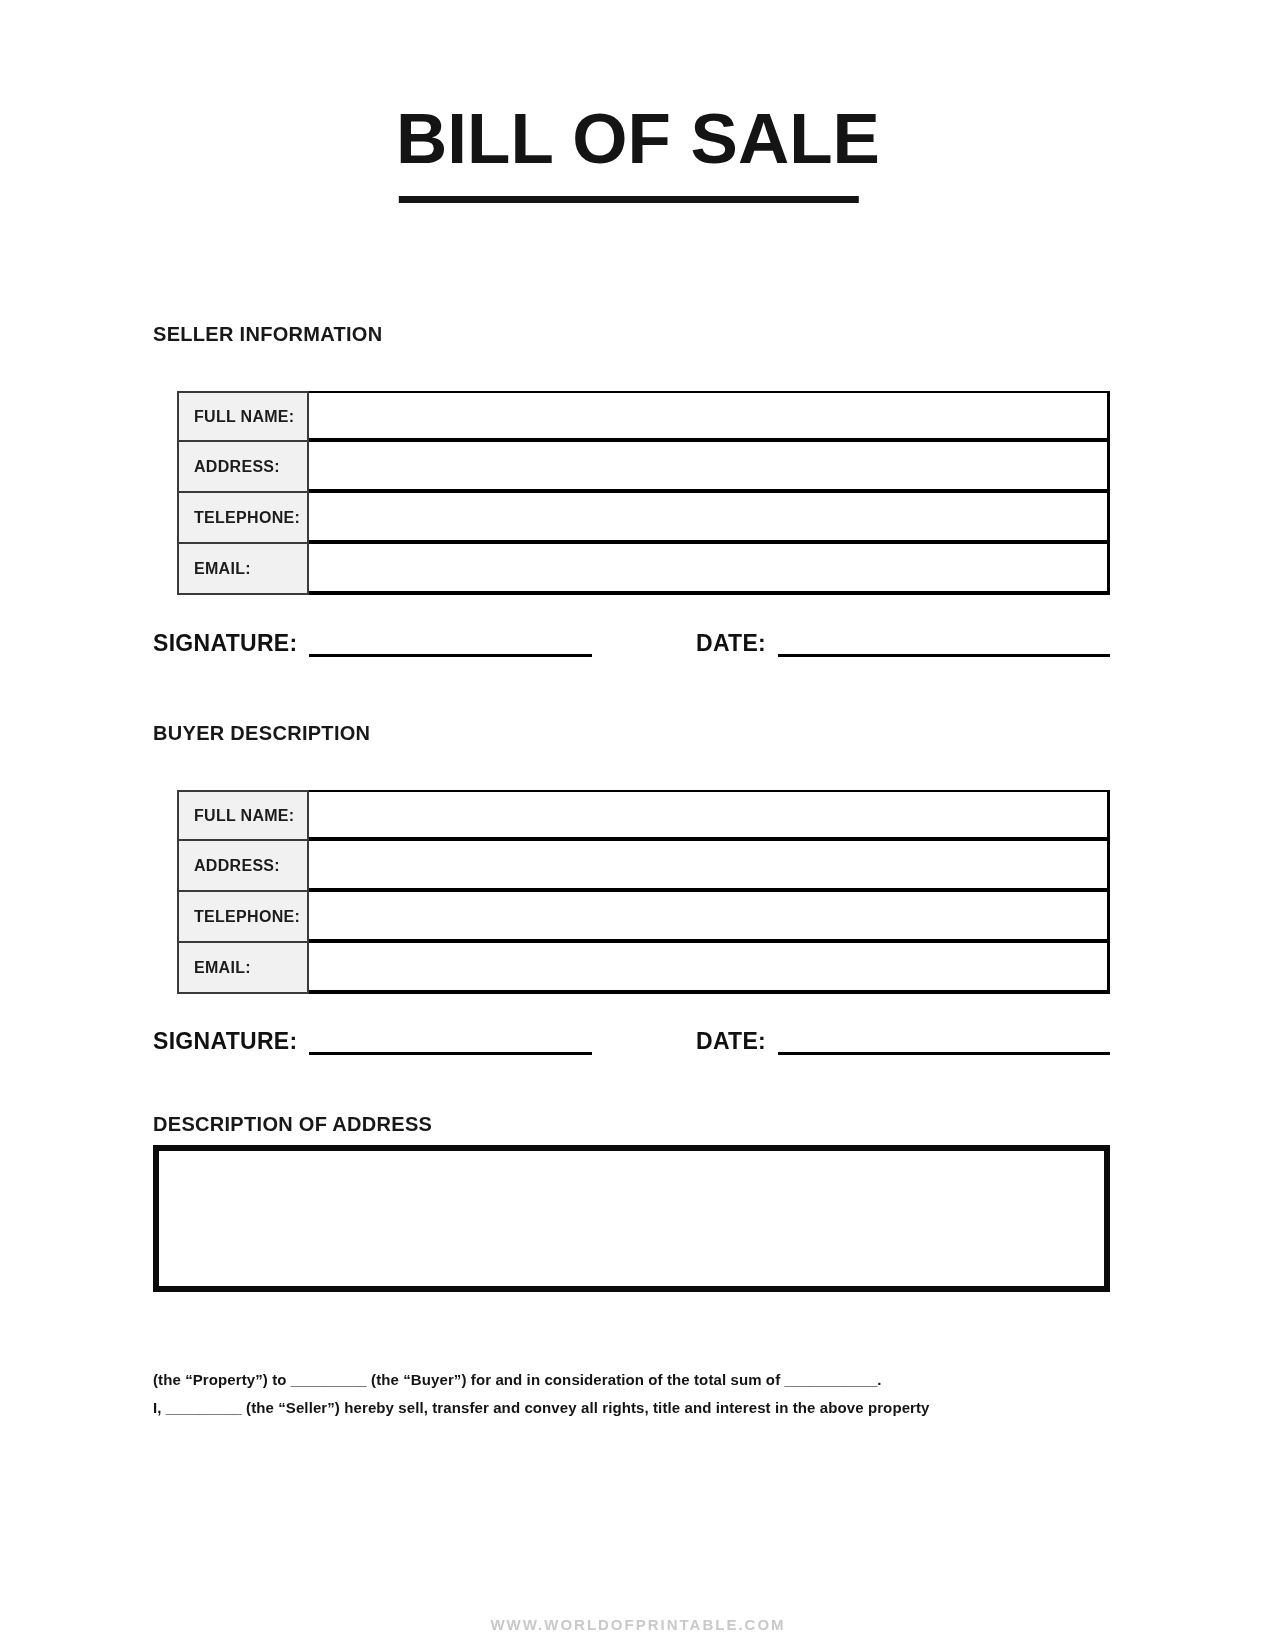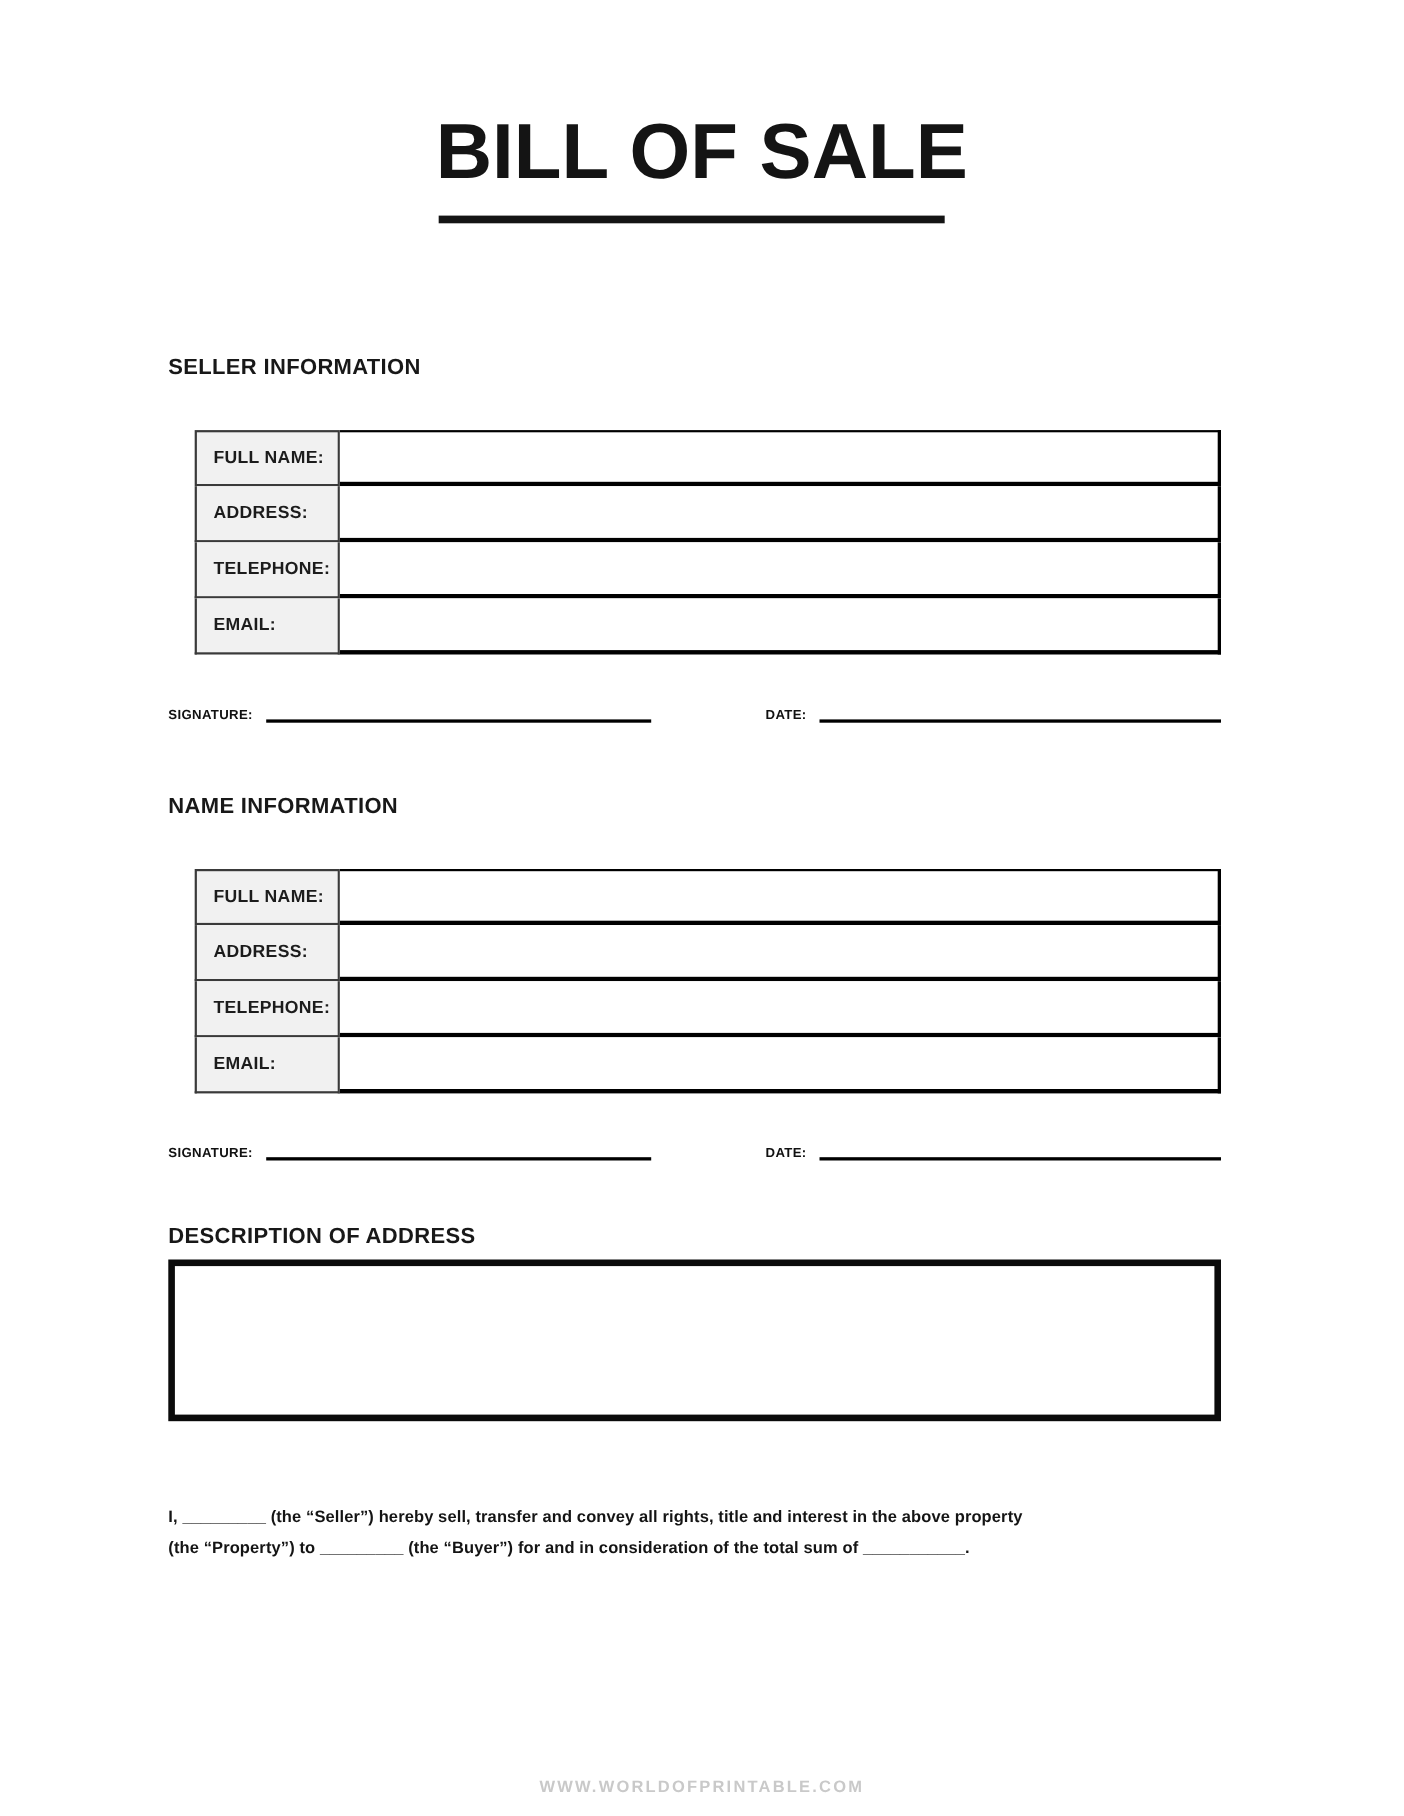--- a/index.html
+++ b/index.html
@@ -41,21 +41,21 @@
   .info-row:first-child .cell-value { border-top:2px solid #000; }
 
   .sig-row {
     position:absolute; left:0; width:957px; height:30px;
     display:flex; align-items:flex-end;
   }
   .sig-group { display:flex; align-items:flex-end; }
   .sig-group.first { width:439px; }
   .sig-spacer { width:104px; }
   .sig-group.second { flex:1; }
-  .sig-label { font-size:12px; font-weight:bold; letter-spacing:0.3px; padding-right:12px; white-space:nowrap; }
+  .sig-label { font-size:23px; font-weight:bold; letter-spacing:0.3px; padding-right:12px; white-space:nowrap; }
   .sig-line { flex:1; border-bottom:3px solid #000; height:22px; }
 
   .property-box {
     position:absolute; left:0; top:1131px; width:957px; height:147px;
     border:6px solid #0b0b0b; background:#fff;
   }
 
   .legal {
     position:absolute; left:0; top:1352px; width:957px;
     font-size:15px; font-weight:bold; line-height:28px;
@@ -105,21 +105,21 @@
         <div class="sig-label">SIGNATURE:</div>
         <div class="sig-line"></div>
       </div>
       <div class="sig-spacer"></div>
       <div class="sig-group second">
         <div class="sig-label">DATE:</div>
         <div class="sig-line"></div>
       </div>
     </div>
 
-    <div class="section-heading" style="top:708px;">NAME INFORMATION</div>
+    <div class="section-heading" style="top:708px;">BUYER DESCRIPTION</div>
 
     <div class="info-table" style="top:776px;">
       <div class="info-row">
         <div class="cell-label">FULL NAME:</div>
         <div class="cell-value"></div>
       </div>
       <div class="info-row">
         <div class="cell-label">ADDRESS:</div>
         <div class="cell-value"></div>
       </div>
@@ -142,21 +142,21 @@
       <div class="sig-group second">
         <div class="sig-label">DATE:</div>
         <div class="sig-line"></div>
       </div>
     </div>
 
     <div class="section-heading" style="top:1099px;">DESCRIPTION OF ADDRESS</div>
     <div class="property-box"></div>
 
     <div class="legal">
+      <span>(the “Property”) to _________  (the “Buyer”) for and in consideration of the total sum of ___________.</span>
       <span>I, _________ (the “Seller”) hereby sell, transfer and convey all rights, title and interest in the above property</span>
-      <span>(the “Property”) to _________  (the “Buyer”) for and in consideration of the total sum of ___________.</span>
     </div>
 
   </div>
 
   <div class="site-footer">WWW.WORLDOFPRINTABLE.COM</div>
 
 </div>
 
 </body></html>

